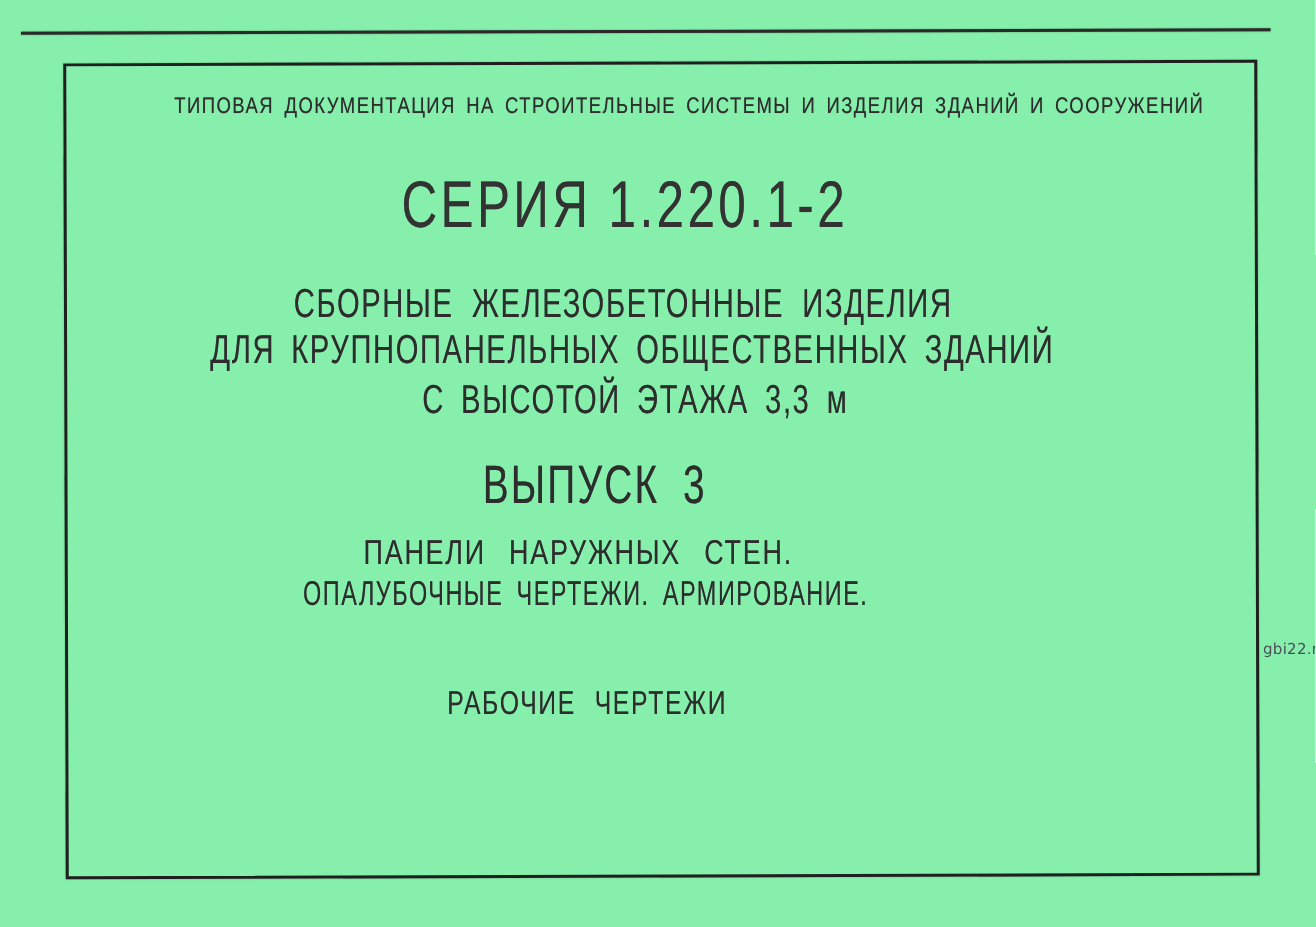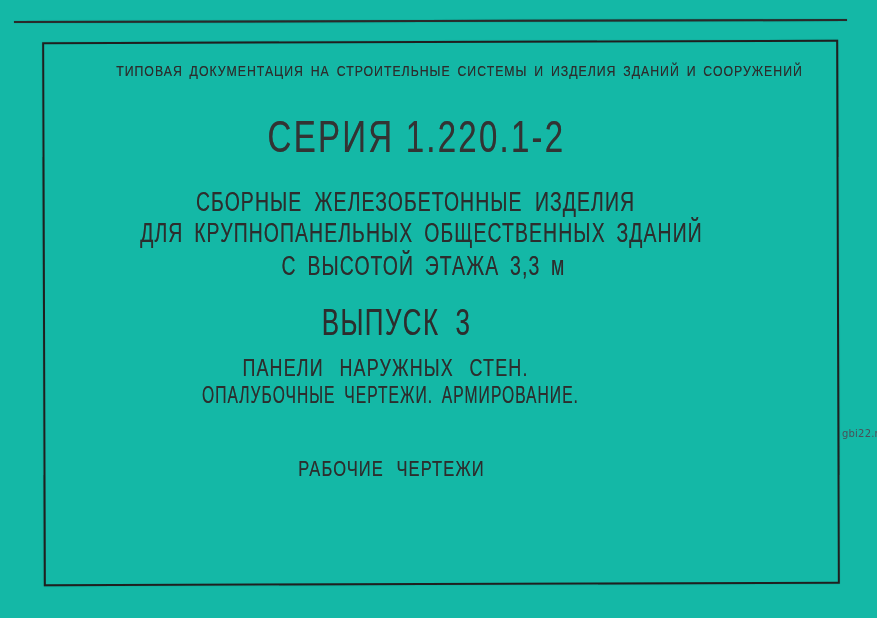--- a/index.html
+++ b/index.html
@@ -4,21 +4,21 @@
 <style>
   html, body {
     margin: 0;
     padding: 0;
     background: #ffffff;
   }
   .page {
     position: relative;
     width: 877px;
     height: 618px;
-    background: #14b8a6;
+    background: #86efac;
     overflow: hidden;
     font-family: "Liberation Sans", sans-serif;
     color: #2e2e2e;
   }
   
   .top-rule {
     position: absolute;
     left: 14px;
     top: 20px;
     width: 833px;

